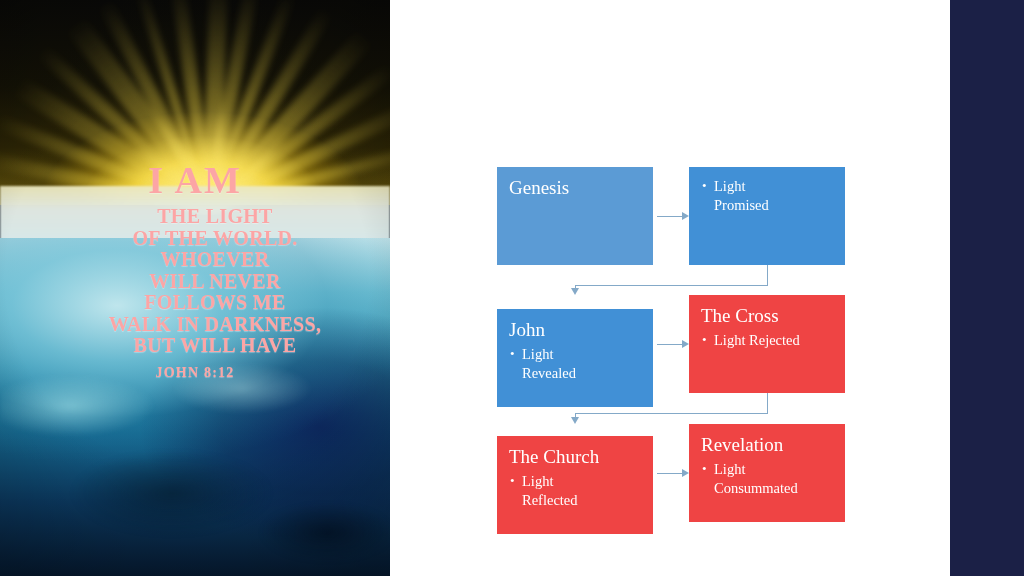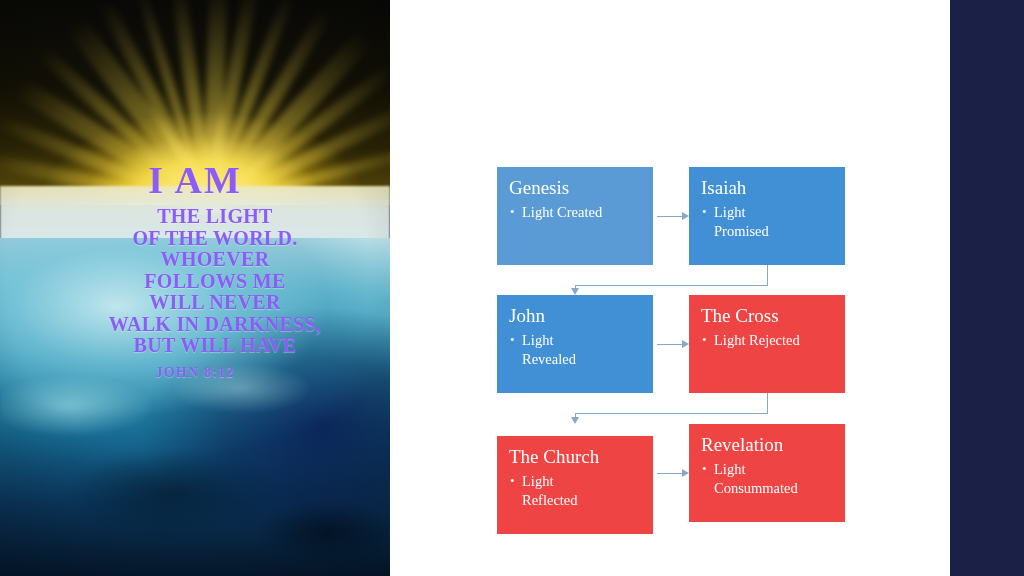--- a/index.html
+++ b/index.html
@@ -87,21 +87,21 @@
     position: absolute;
     left: 0; top: 0; width: 390px; height: 576px;
     background: radial-gradient(ellipse 330px 340px at 48% 48%, rgba(0,0,0,0) 55%, rgba(0,0,0,.28) 100%);
   }
   .verse {
     position: absolute;
     left: 0;
     top: 158px;
     width: 390px;
     text-align: center;
-    color: #8b5cf6;
+    color: #fca5a5;
     font-family: "Liberation Serif", serif;
     font-weight: bold;
     letter-spacing: .5px;
     text-shadow: 0 1px 1px rgba(255,255,255,.35);
   }
   .verse-iam {
     font-size: 38px;
     line-height: 44px;
     letter-spacing: 2px;
   }
@@ -167,21 +167,21 @@
   .bullet:before {
     content: "\2022";
     position: absolute;
     left: 1px;
     top: -1px;
     font-size: 13px;
   }
 
   .n-genesis  { left: 0px;   top: 0px; }
   .n-isaiah   { left: 192px; top: 0px; }
-  .n-john     { left: 0px;   top: 128px; }
+  .n-john     { left: 0px;   top: 142px; }
   .n-cross    { left: 192px; top: 128px; }
   .n-church   { left: 0px;   top: 269px; }
   .n-revel    { left: 192px; top: 257px; }
 
   .conn { position: absolute; }
   .h-line {
     height: 1px;
     background: #84a9c8;
   }
   .v-line {
@@ -231,22 +231,22 @@
     <div class="pic-horizon"></div>
     <div class="pic-water"></div>
     <div class="pic-vignette"></div>
 
     <div class="verse">
       <div class="verse-iam">I AM</div>
       <div class="verse-body">
         <div>THE LIGHT</div>
         <div>OF THE WORLD.</div>
         <div>WHOEVER</div>
+        <div>WILL NEVER</div>
         <div>FOLLOWS ME</div>
-        <div>WILL NEVER</div>
         <div>WALK IN DARKNESS,</div>
         <div>BUT WILL HAVE</div>
       </div>
       <div class="verse-ref">JOHN 8:12</div>
     </div>
   </div>
 
   <div class="edge-band"></div>
 
   <div class="diagram">
@@ -265,27 +265,23 @@
     <div class="conn v-line" style="left:270px; top:226px; height:21px;"></div>
     <div class="conn h-line" style="left:78px; top:246px; width:193px;"></div>
     <div class="conn v-line" style="left:78px; top:246px; height:5px;"></div>
     <div class="arrow-down" style="left:74px; top:250px;"></div>
 
     <div class="conn h-line" style="left:160px; top:306px; width:26px;"></div>
     <div class="arrow-right" style="left:185px; top:302px;"></div>
 
     <div class="node n-genesis">
       <div class="node-title">Genesis</div>
-      <div class="node-bullets">
-        <div class="bullet">Light Created</div>
-      </div>
     </div>
 
     <div class="node n-isaiah mid">
-      <div class="node-title">Isaiah</div>
       <div class="node-bullets">
         <div class="bullet">Light
 Promised</div>
       </div>
     </div>
 
     <div class="node n-john mid">
       <div class="node-title">John</div>
       <div class="node-bullets">
         <div class="bullet">Light

